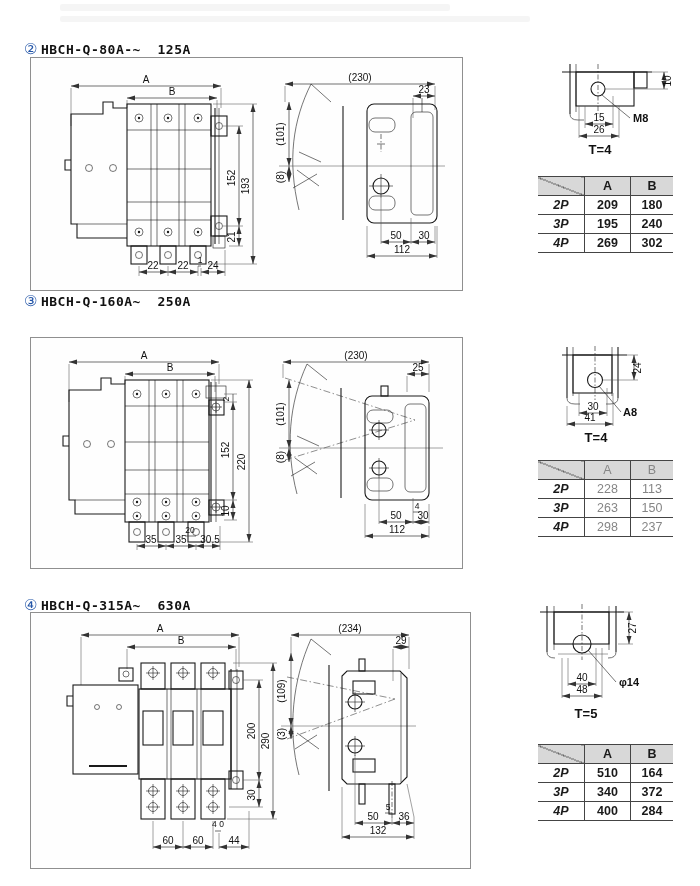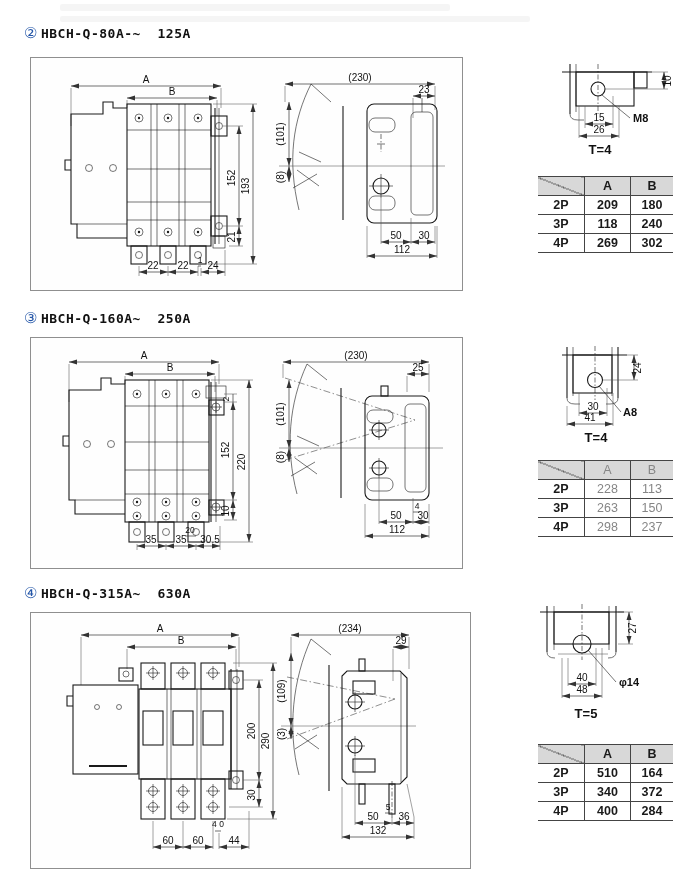--- a/index.html
+++ b/index.html
@@ -21,35 +21,35 @@
   .d{stroke:#333;stroke-width:.7;fill:none;marker-start:url(#ar);marker-end:url(#ar);}
   .d0{stroke:#333;stroke-width:.7;fill:none;}
   .dd{stroke:#444;stroke-width:.6;fill:none;stroke-dasharray:7 2.5 1.5 2.5;}
   .dash{stroke-dasharray:5 2 1.5 2;}
   .dot{fill:#1a1a1a;stroke:none;}
   .thk{stroke:#1a1a1a;stroke-width:1.8;fill:none;}
   .dim-table{position:absolute;border-collapse:collapse;text-align:center;
              font-family:"Liberation Sans",sans-serif;font-size:12.5px;font-weight:700;color:#1a1a1a;}
   .dim-table th,.dim-table td{border-top:1.2px solid #444;border-bottom:1.2px solid #444;
              padding:0;height:18px;font-weight:700;}
-  .dim-table .c0{width:46px;}
+  .dim-table .c0{width:46px;font-style:italic;}
   .dim-table .c1{width:45px;border-left:1px solid #444;}
   .dim-table .c2{width:42px;border-left:1px solid #444;}
   .dim-table thead th{background:#d8d8d8;}
   .dim-table thead th.diag{background:linear-gradient(to top right,#d8d8d8 48.5%,#666 48.5%,#666 51.5%,#d8d8d8 51.5%);}
   .t2g{color:#868686;font-weight:400 !important;}
 </style>
 </head>
 <body>
 
 <div id="page">
   <div class="artifact" style="left:60px;top:4px;width:390px;height:7px"></div>
   <div class="artifact" style="left:60px;top:16px;width:470px;height:6px"></div>
 
-  <div class="sec-h" style="top:24px"><span class="badge">②</span><span>HBCH-Q-80A-~  125A</span></div>
+  <div class="sec-h" style="top:40px"><span class="badge">②</span><span>HBCH-Q-80A-~  125A</span></div>
 
   <div class="box" style="left:30px;top:57px;width:431px;height:232px">
 
     <svg style="left:24px;top:16px" width="215" height="205" viewBox="0 0 215 205">
       <defs>
         <marker id="ar" markerWidth="9" markerHeight="7" refX="8.5" refY="3" orient="auto-start-reverse" markerUnits="userSpaceOnUse">
           <path d="M0.5,0.5 L8.5,3 L0.5,5.5 Z" fill="#333"></path>
         </marker>
       </defs>
       <line class="d" x1="16" y1="12" x2="166" y2="12"></line>
@@ -203,32 +203,32 @@
       </tr>
     </thead>
     <tbody>
       <tr>
         <th class="c0">2P</th>
         <td class="c1">209</td>
         <td class="c2">180</td>
       </tr>
       <tr>
         <th class="c0">3P</th>
-        <td class="c1">118</td>
+        <td class="c1">195</td>
         <td class="c2">240</td>
       </tr>
       <tr>
         <th class="c0">4P</th>
         <td class="c1">269</td>
         <td class="c2">302</td>
       </tr>
     </tbody>
   </table>
 
-  <div class="sec-h" style="top:309px"><span class="badge">③</span><span>HBCH-Q-160A~  250A</span></div>
+  <div class="sec-h" style="top:292px"><span class="badge">③</span><span>HBCH-Q-160A~  250A</span></div>
 
   <div class="box" style="left:30px;top:337px;width:431px;height:230px">
 
     <svg style="left:22px;top:12px" width="218" height="210" viewBox="0 0 218 210">
       <line class="d" x1="16" y1="12" x2="166" y2="12"></line>
       <text x="91" y="9" text-anchor="middle">A</text>
       <line class="e" x1="16" y1="14" x2="16" y2="52"></line>
         <line class="e" x1="166" y1="14" x2="166" y2="34"></line>
       <line class="d" x1="72" y1="24" x2="162" y2="24"></line>
       <text x="117" y="21" text-anchor="middle">B</text>
@@ -407,21 +407,21 @@
         <td class="c2 t2g">150</td>
       </tr>
       <tr>
         <th class="c0">4P</th>
         <td class="c1 t2g">298</td>
         <td class="c2 t2g">237</td>
       </tr>
     </tbody>
   </table>
 
-  <div class="sec-h" style="top:584px"><span class="badge">④</span><span>HBCH-Q-315A~  630A</span></div>
+  <div class="sec-h" style="top:596px"><span class="badge">④</span><span>HBCH-Q-315A~  630A</span></div>
 
   <div class="box" style="left:30px;top:612px;width:439px;height:255px">
 
     <svg style="left:22px;top:8px" width="232" height="246" viewBox="0 0 232 246">
       <line class="d" x1="28" y1="14" x2="186" y2="14"></line>
       <text x="107" y="11" text-anchor="middle">A</text>
       <line class="e" x1="28" y1="16" x2="28" y2="64"></line>
         <line class="e" x1="186" y1="16" x2="186" y2="46"></line>
       <line class="d" x1="74" y1="26" x2="183" y2="26"></line>
       <text x="128" y="23" text-anchor="middle">B</text>

